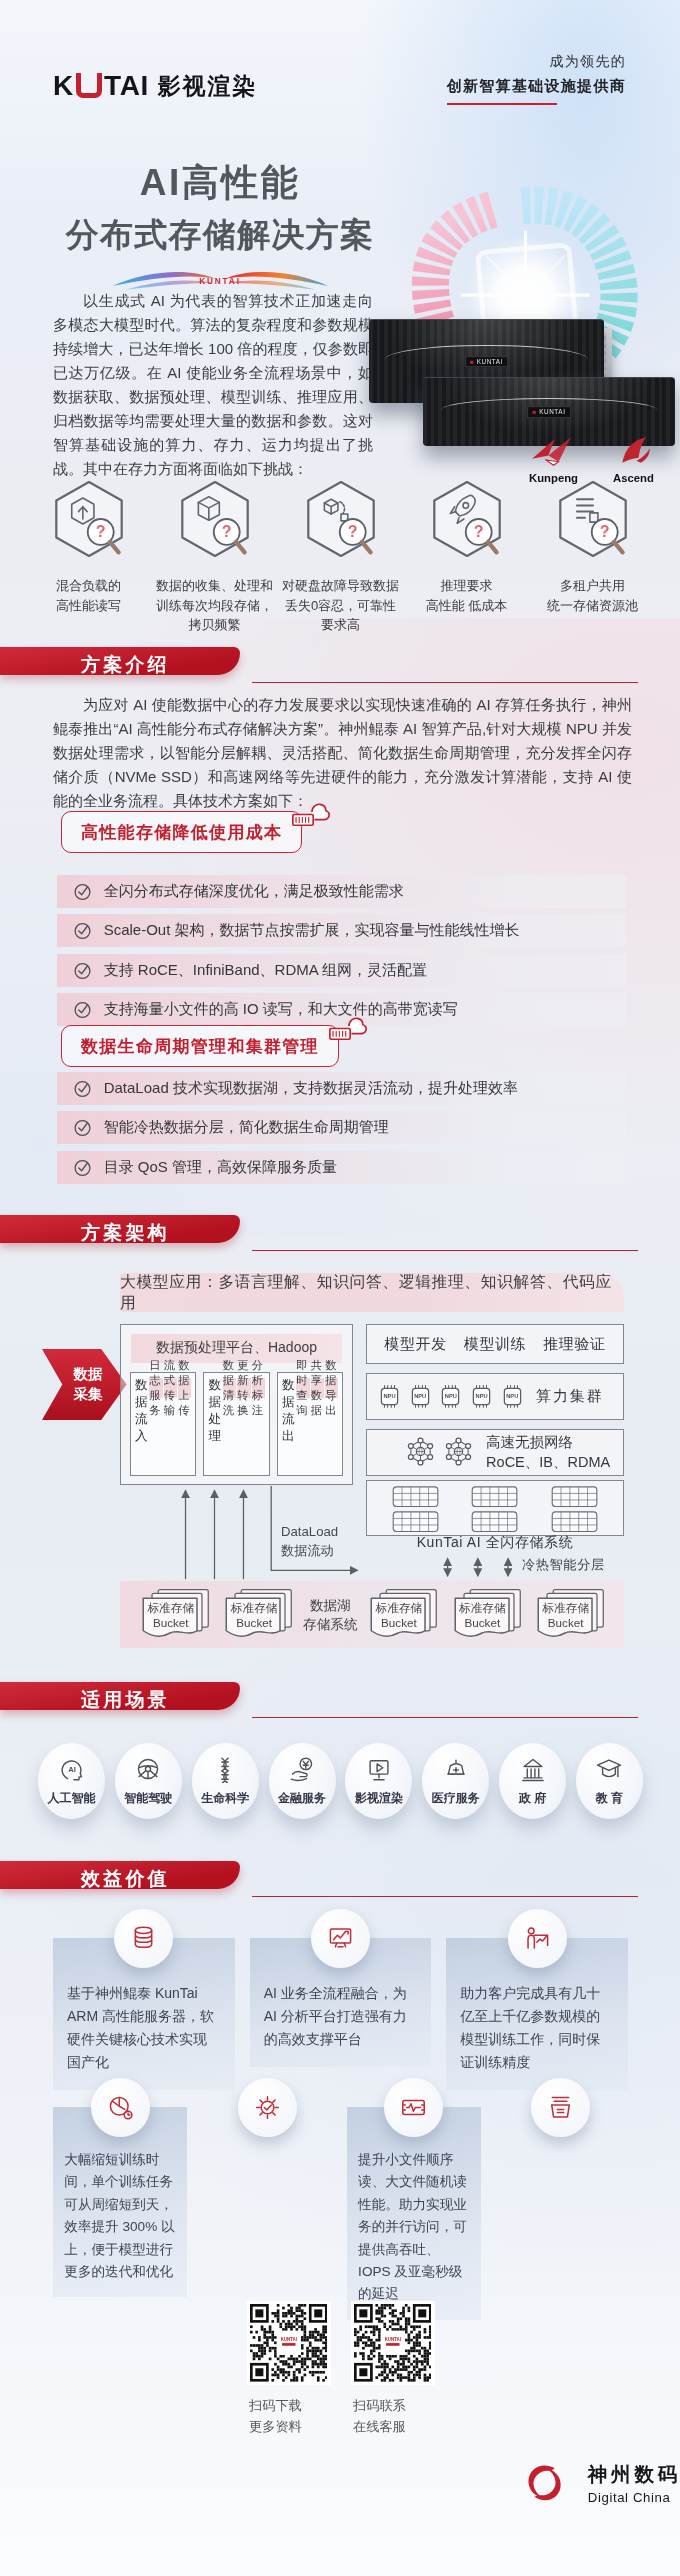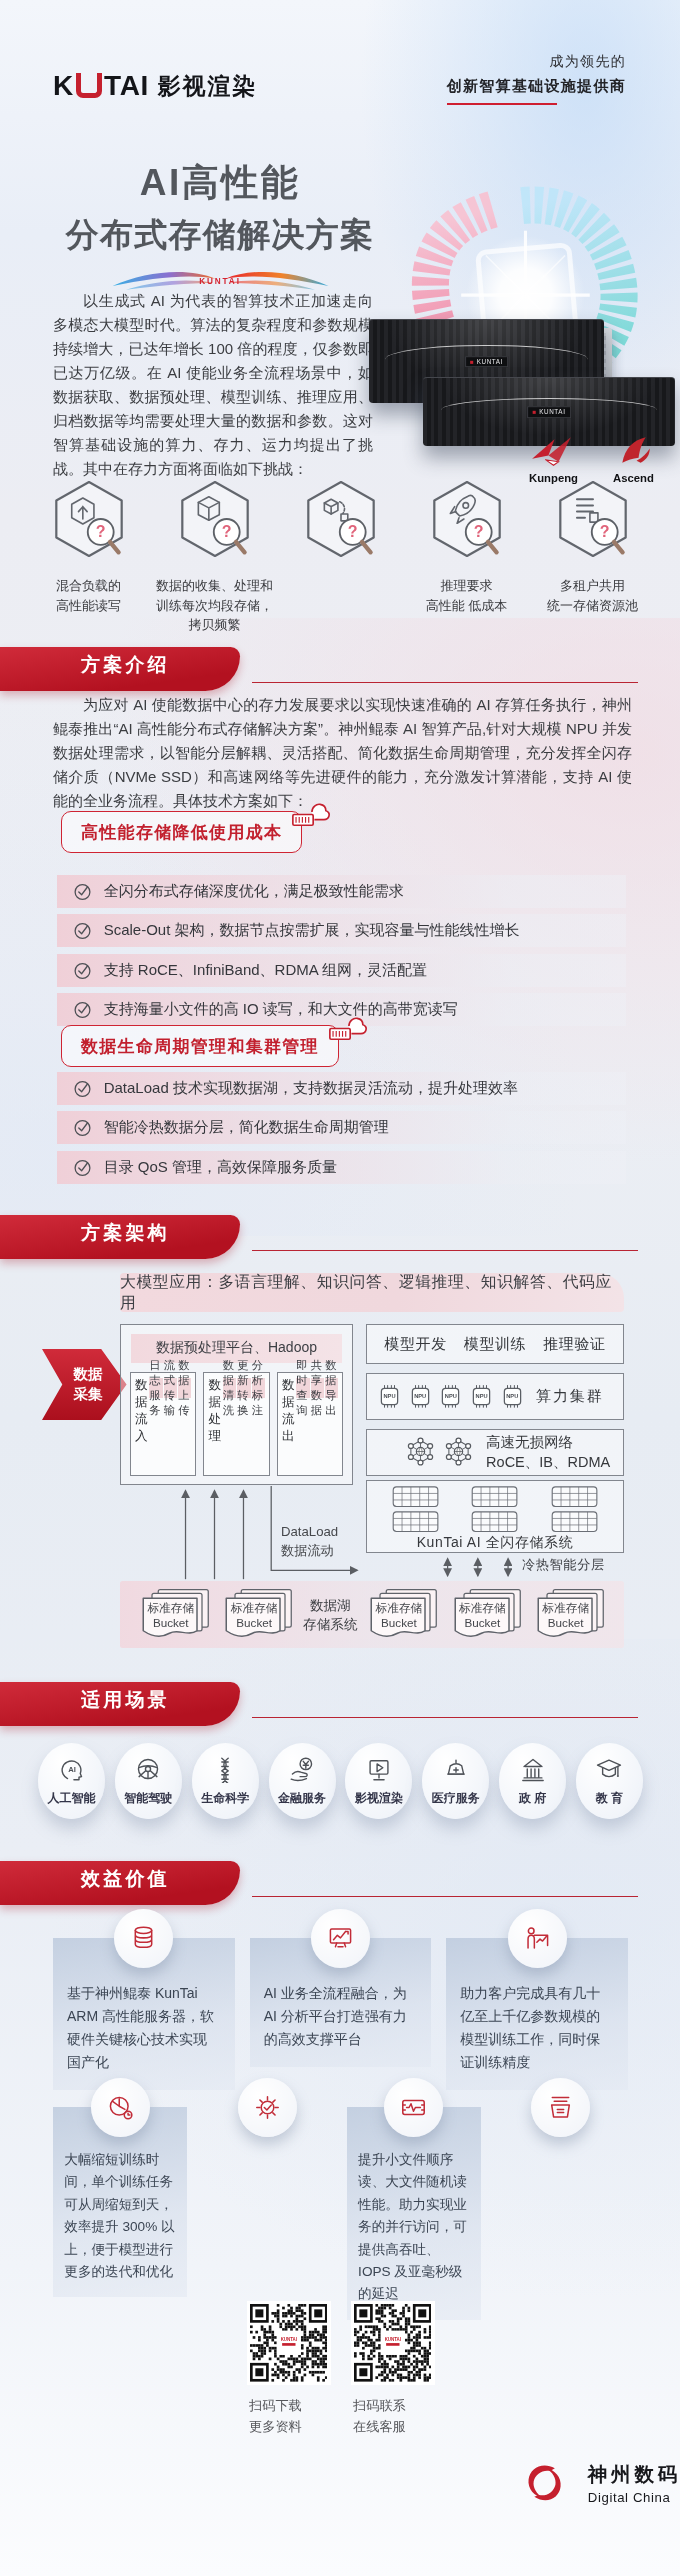--- a/index.html
+++ b/index.html
@@ -46,21 +46,21 @@
   .partner svg{width:61px;height:39px;display:block;margin:0 auto;}
   .partner-label{font-size:11.3px;font-weight:bold;color:#101114;margin-top:2.5px;}
 
   
   #challenges{position:absolute;left:26.5px;top:478px;width:628px;display:flex;justify-content:space-between;}
   .challenge{width:124px;text-align:center;}
   .hexwrap svg{width:74px;height:82px;}
   .challenge-label{margin-top:14px;font-size:13px;line-height:19.5px;color:#3a3b3f;white-space:pre-line;}
 
   
-  .ribbon{position:absolute;left:0;width:240px;height:44px;background:linear-gradient(172deg,#d02b3a,#b31120 75%);border-radius:0 10px 37px 0;box-shadow:0 4.4px 8.8px rgba(170,30,45,.3);}
+  .ribbon{position:absolute;left:0;width:240px;height:28px;background:linear-gradient(172deg,#d02b3a,#b31120 75%);border-radius:0 10px 37px 0;box-shadow:0 4.4px 8.8px rgba(170,30,45,.3);}
   .ribbon span{display:block;padding-left:81px;line-height:35px;font-size:19px;font-weight:bold;color:#fff;letter-spacing:3.2px;}
   .rule{position:absolute;left:252px;width:386px;height:1.3px;background:#b92433;}
 
   
   #solution-para{top:693px;width:579px;}
   .redbox{position:absolute;left:61px;display:inline-flex;align-items:center;border:1.6px solid #cf2433;border-radius:10px;background:rgba(255,255,255,.55);padding:0 19px;height:40px;font-size:17px;font-weight:bold;color:#c2202e;letter-spacing:1.3px;}
   .rb-icon{position:absolute;right:-30px;top:-14px;width:42px;}
   .rb-icon svg{width:42px;height:33px;}
   .checklist{position:absolute;left:57px;width:569px;}
   .check-row{height:33px;margin-bottom:6.3px;display:flex;align-items:center;gap:11.3px;padding-left:16.4px;
@@ -85,21 +85,21 @@
   #rb1 span{font-size:15px;color:#36383c;letter-spacing:0.6px;}
   #rb2{top:1373px;height:47px;display:flex;align-items:center;gap:5px;padding:0 10px;}
   #chips{display:flex;gap:5.7px;}
   .chip{position:relative;width:25px;height:29px;}
   .chip svg{position:absolute;inset:0;}
   .chip b{position:absolute;left:0;right:0;top:11.3px;text-align:center;font-size:5.7px;color:#4a4e54;}
   #rb2 .cl{margin-left:6.3px;font-size:15px;color:#36383c;letter-spacing:1.9px;}
   #rb3{top:1429px;height:47px;display:flex;align-items:center;justify-content:center;gap:5px;}
   .mesh svg{width:33px;height:33px;}
   #rb3 .nt{margin-left:6.3px;font-size:14.5px;color:#36383c;line-height:19.5px;}
-  #rb4{top:1480px;height:73px;padding:5px 12.6px;}
+  #rb4{top:1480px;height:56px;padding:5px 12.6px;}
   #storage-grids{display:grid;grid-template-columns:repeat(3,1fr);gap:3.8px 8.8px;}
   .sgrid svg{width:100%;height:21.4px;display:block;}
   .sg-label{text-align:center;font-size:14px;color:#36383c;margin-top:1.9px;letter-spacing:0.6px;}
   #arrows{position:absolute;left:0;top:1273px;width:681px;height:378px;pointer-events:none;}
   #dataload{position:absolute;left:281px;top:1522px;font-size:13.2px;line-height:19px;color:#46484c;white-space:pre-line;}
   #tiering{position:absolute;left:522px;top:1556px;font-size:13.2px;color:#3f4146;letter-spacing:0.6px;}
   #lake-band{position:absolute;left:120px;top:1581px;width:504px;height:67px;border-radius:2.5px;box-sizing:border-box;
     background:linear-gradient(90deg,rgba(242,214,221,.85),rgba(240,224,230,.6) 50%,rgba(242,228,233,.8));
     display:flex;align-items:center;justify-content:space-between;padding:0 14px;}
   .bucket{position:relative;width:81px;height:55px;}
@@ -275,20 +275,23 @@
         <div class="hexwrap"><svg viewBox="0 0 120 132" xmlns="http://www.w3.org/2000/svg">
             <polygon points="60,6 113,36 113,96 60,126 7,96 7,36" fill="rgba(255,255,255,.4)" stroke="#62666d" stroke-width="3.6" stroke-linejoin="round"></polygon>
             <path d="M44 34l11 6v12l-11 6-11-6V40z" fill="none" stroke="#62666d" stroke-width="2.6" stroke-linecap="round" stroke-linejoin="round"></path>
             <path d="M33 40l11 6 11-6M44 46v12" fill="none" stroke="#62666d" stroke-width="2.6" stroke-linecap="round" stroke-linejoin="round"></path>
             <path d="M58 38c8 4 10 12 5 19" fill="none" stroke="#62666d" stroke-width="2.6" stroke-linecap="round" stroke-linejoin="round" stroke-dasharray="4 3"></path>
             <rect x="60" y="58" width="11" height="11" fill="none" stroke="#62666d" stroke-width="2.6" stroke-linecap="round" stroke-linejoin="round"></rect>
             <circle cx="79" cy="87" r="21" fill="#ffffff" stroke="#5d6167" stroke-width="3"></circle>
        <text x="79" y="96" font-size="26" font-weight="bold" fill="#e0647a" text-anchor="middle">?</text>
        <path d="M94 103l14 17" stroke="#9a7a68" stroke-width="7" stroke-linecap="round"></path>
           </svg></div>
+        <div class="challenge-label">对硬盘故障导致数据
+丢失0容忍，可靠性
+要求高</div>
       </div>
       <div class="challenge">
         <div class="hexwrap"><svg viewBox="0 0 120 132" xmlns="http://www.w3.org/2000/svg">
             <polygon points="60,6 113,36 113,96 60,126 7,96 7,36" fill="rgba(255,255,255,.4)" stroke="#62666d" stroke-width="3.6" stroke-linejoin="round"></polygon>
             <path d="M60 30c-10 4-17 13-19 24l7 7c11-2 20-9 24-19 2-5 1-10-2-12-2-3-6-3-10 0z" fill="none" stroke="#62666d" stroke-width="2.6" stroke-linecap="round" stroke-linejoin="round"></path>
             <circle cx="58" cy="44" r="4.5" fill="none" stroke="#62666d" stroke-width="2.6" stroke-linecap="round" stroke-linejoin="round"></circle>
             <path d="M42 54l-9 3 7-11M47 64l-3 9 11-7" fill="none" stroke="#62666d" stroke-width="2.6" stroke-linecap="round" stroke-linejoin="round"></path>
             <circle cx="79" cy="87" r="21" fill="#ffffff" stroke="#5d6167" stroke-width="3"></circle>
        <text x="79" y="96" font-size="26" font-weight="bold" fill="#e0647a" text-anchor="middle">?</text>
        <path d="M94 103l14 17" stroke="#9a7a68" stroke-width="7" stroke-linecap="round"></path>

